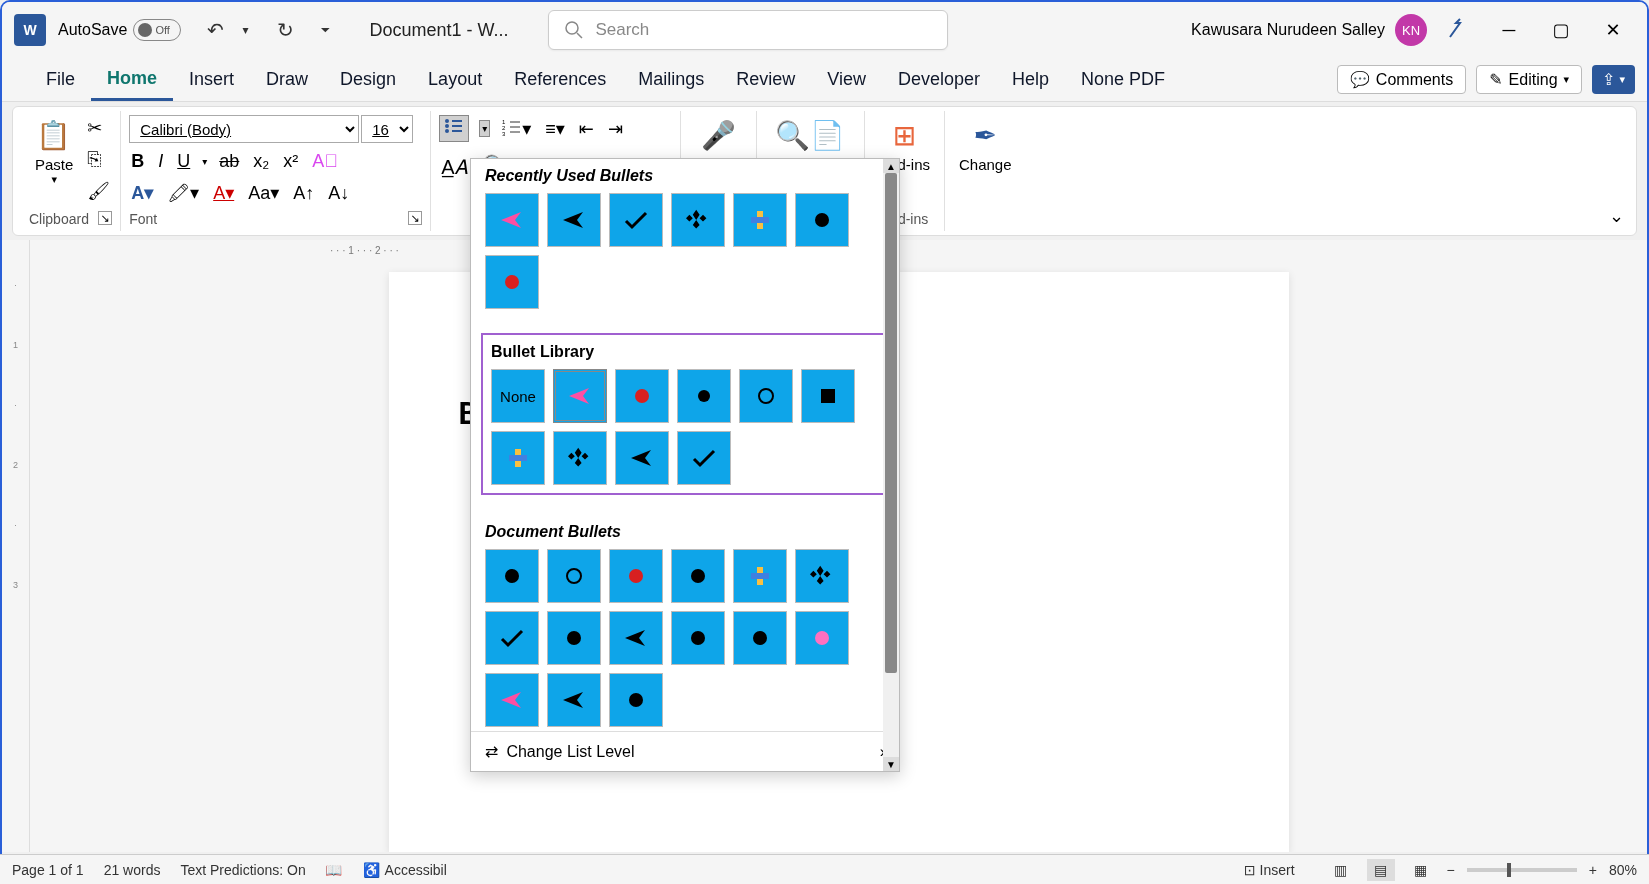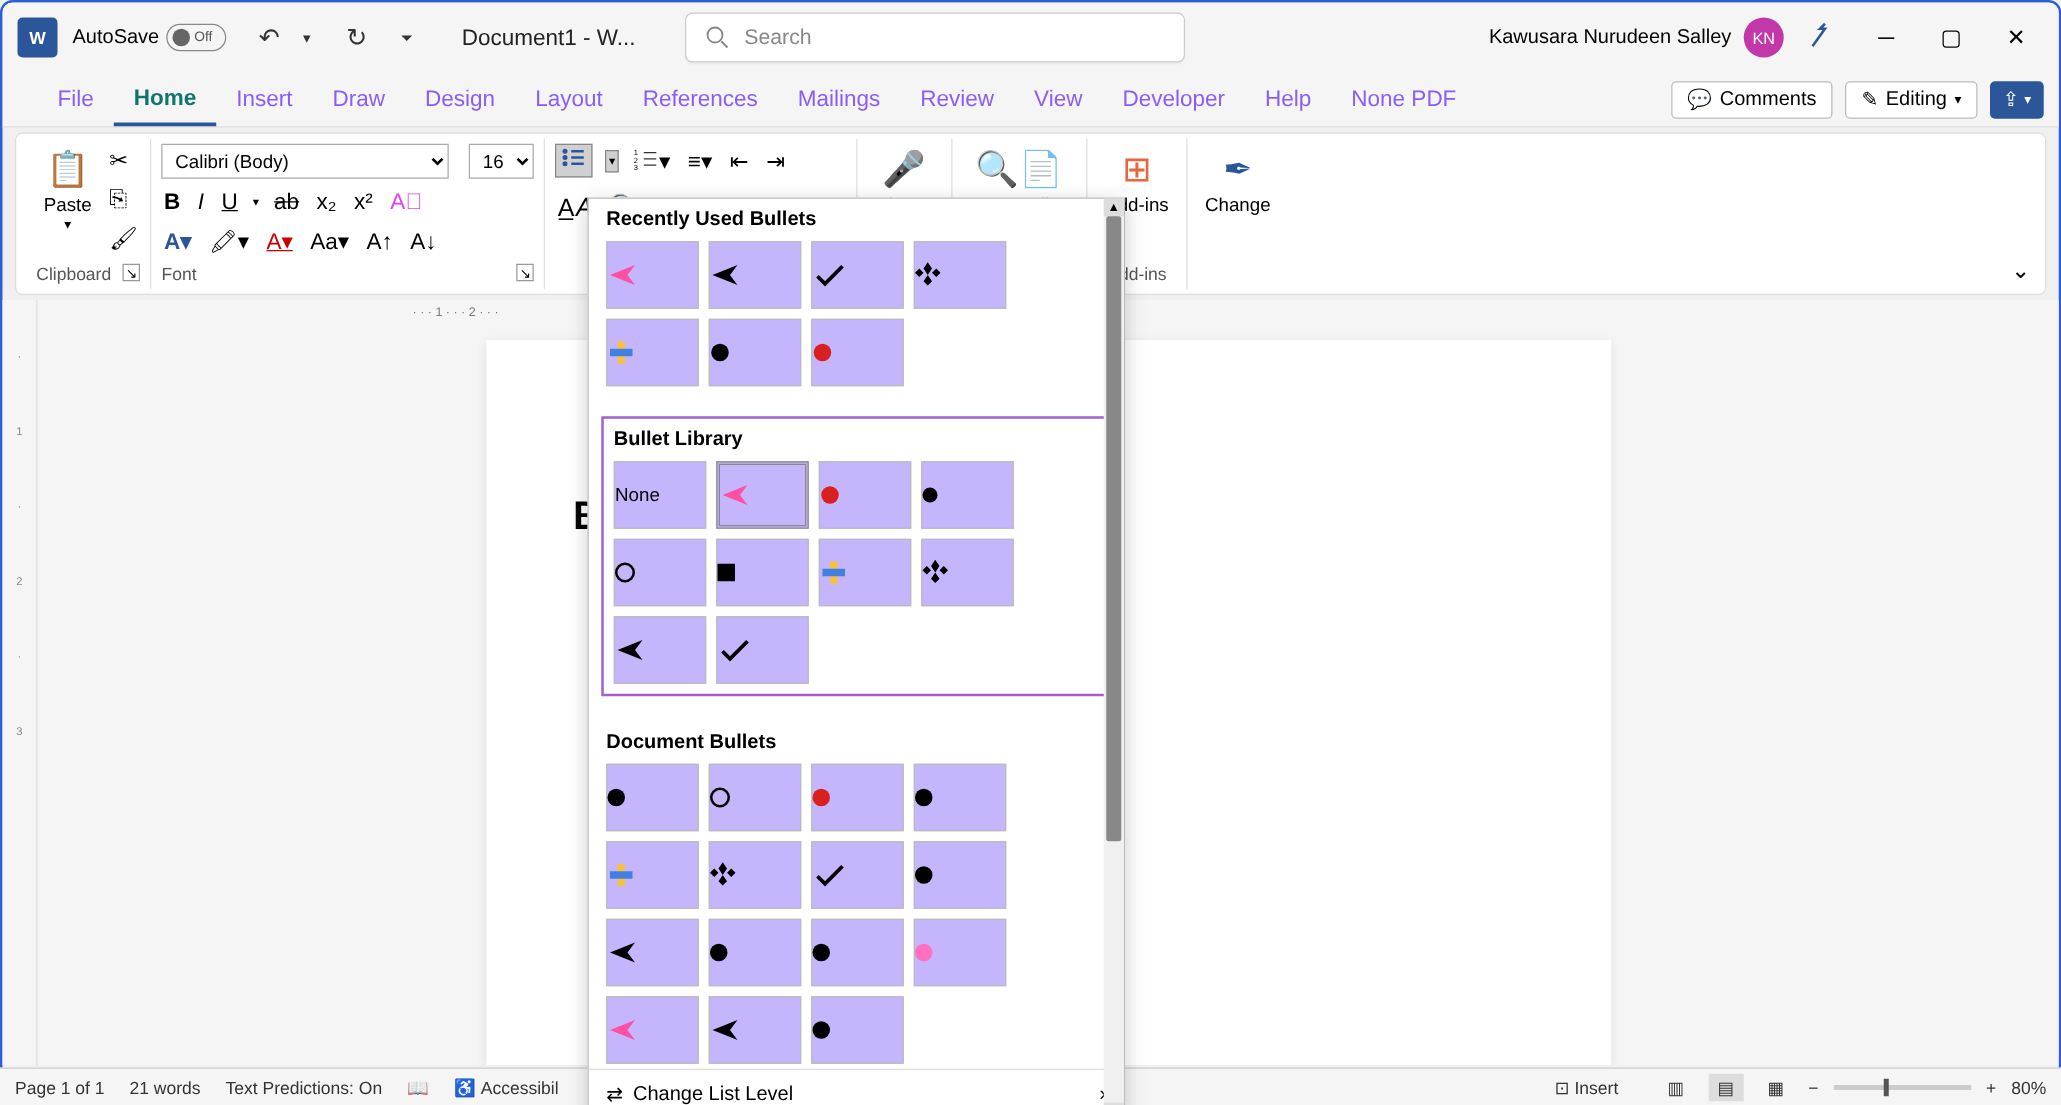--- a/index.html
+++ b/index.html
@@ -15,60 +15,60 @@
 .doc-title { font-size:18px; margin-left:24px; color:#222; }
 .search-box { flex:0 0 400px; height:40px; border:1px solid #ccc; border-radius:6px; background:#fff; display:flex; align-items:center; padding:0 16px; margin-left:40px; color:#888; font-size:17px; box-shadow:0 1px 2px rgba(0,0,0,0.05); }
 .search-box svg { margin-right:12px; }
 .spacer { flex:1; }
 .user-name { font-size:16px; margin-right:10px; }
 .avatar { width:32px; height:32px; border-radius:50%; background:#c238a8; color:#fff; display:flex; align-items:center; justify-content:center; font-size:13px; font-weight:500; }
 .title-ctrl { width:44px; height:36px; display:flex; align-items:center; justify-content:center; margin-left:8px; font-size:18px; cursor:pointer; }
 
 
 .tabs { display:flex; align-items:center; height:44px; padding:0 12px 0 28px; background:#f5f5f5; border-bottom:1px solid #ddd; }
-.tab { padding:0 16px; height:100%; display:flex; align-items:center; font-size:18px; color:#8b5cf6; cursor:pointer; }
+.tab { padding:0 16px; height:100%; display:flex; align-items:center; font-size:18px; color:#0f172a; cursor:pointer; }
 .tab.active { color:#0f766e; font-weight:600; border-bottom:3px solid #2b579a; }
 .tab-right { margin-left:auto; display:flex; gap:10px; }
 .cmnt-btn { border:1px solid #bbb; border-radius:4px; background:#fff; padding:4px 12px; display:flex; align-items:center; gap:6px; font-size:16px; cursor:pointer; }
 .share-btn { background:#2b579a; color:#fff; border-radius:4px; padding:4px 10px; display:flex; align-items:center; gap:4px; cursor:pointer; }
 
 
 .ribbon { display:flex; align-items:stretch; height:130px; background:#fff; border:1px solid #ddd; margin:4px 10px; border-radius:6px; padding:4px 8px; position:relative; }
 .rgroup { display:flex; flex-direction:column; align-items:center; justify-content:space-between; padding:4px 8px; border-right:1px solid #e0e0e0; }
 .rgroup:last-child { border-right:none; }
 .rgroup-main { display:flex; align-items:flex-start; gap:6px; flex:1; }
 .rgroup-label { font-size:14px; color:#555; margin-top:2px; }
 .big-btn { display:flex; flex-direction:column; align-items:center; justify-content:center; padding:4px 6px; font-size:15px; cursor:pointer; }
 .big-btn .icon { font-size:28px; margin-bottom:4px; }
 .small-icons { display:flex; flex-direction:column; gap:6px; font-size:18px; }
 .font-sel { border:1px solid #aaa; height:28px; font-size:15px; padding:0 6px; background:#fff; }
-.font-row { display:flex; gap:16px; margin-bottom:6px; }
+.font-row { display:flex; gap:2px; margin-bottom:6px;text-decoration:underline; }
 .fmt-row { display:flex; gap:10px; align-items:center; }
 .fmt-btn { font-size:18px; cursor:pointer; padding:2px; }
 .dlg-launch { font-size:11px; border:1px solid #999; width:14px; height:14px; display:flex; align-items:center; justify-content:center; margin-left:auto; }
 .collapse-caret { position:absolute; right:12px; bottom:8px; font-size:18px; cursor:pointer; }
 
 
 .doc-area { position:relative; background:#f5f5f5; height:calc(100% - 56px - 44px - 138px - 30px); display:flex; }
 .ruler-v { width:28px; background:#f5f5f5; border-right:1px solid #ddd; font-size:9px; color:#888; padding-top:40px; text-align:center; }
 .ruler-v div { height:60px; }
 .page-container { flex:1; overflow:hidden; display:flex; justify-content:center; padding-top:10px; position:relative; }
 .ruler-h { position:absolute; top:0; left:300px; right:100px; height:20px; font-size:10px; color:#777; display:flex; align-items:center; }
 .page { width:900px; background:#fff; box-shadow:0 2px 8px rgba(0,0,0,0.1); margin-top:22px; padding:120px 70px 40px 70px; }
 .page h1 { font-size:34px; font-weight:bold; font-family:Calibri,sans-serif; }
 .doc-bullets { margin-top:14px; margin-left:24px; }
 .doc-bullets li { list-style:none; font-size:16px; padding:3px 0; display:flex; align-items:center; }
 .bdot { width:8px; height:8px; border-radius:50%; margin-right:10px; }
 
 
 .bullet-dropdown { position:absolute; top:158px; left:470px; width:430px; background:#fff; border:1px solid #bbb; box-shadow:0 4px 16px rgba(0,0,0,0.2); z-index:100; }
-.dd-section { padding:8px 14px 4px 14px; }
+.dd-section { padding:8px 14px 4px 14px;font-style:italic; }
 .dd-title { font-size:16px; font-weight:600; margin-bottom:8px; }
 .bgrid { display:flex; flex-wrap:wrap; gap:8px; }
-.bcell { width:74px; height:54px; border:1px solid #bbb; display:flex; align-items:center; justify-content:flex-start; font-size:22px; cursor:pointer; background:#c4b5fd; }
+.bcell { width:54px; height:54px; border:1px solid #bbb; display:flex; align-items:center; justify-content:center; font-size:22px; cursor:pointer; background:#0ea5e9; }
 .bcell.selected { border:3px double #888; }
 .library-box { border:2px solid #a060d0; margin:20px 10px; padding:8px; }
 .dd-scrollbar { position:absolute; right:0; top:0; bottom:0; width:16px; background:#f0f0f0; }
 .dd-scroll-thumb { position:absolute; left:2px; right:2px; top:14px; height:500px; background:#888; border-radius:2px; }
 .dd-scroll-arrow { position:absolute; left:0; right:0; height:14px; background:#ddd; display:flex; align-items:center; justify-content:center; font-size:10px; }
 .dd-footer { border-top:1px solid #ddd; padding:10px 14px; display:flex; align-items:center; gap:8px; font-size:16px; cursor:pointer; }
 .dd-footer .chev { margin-left:auto; }
 
 
 .statusbar { position:absolute; bottom:0; left:0; right:0; height:30px; background:#f5f5f5; border-top:1px solid #ccc; display:flex; align-items:center; padding:0 12px; font-size:14px; color:#333; }

